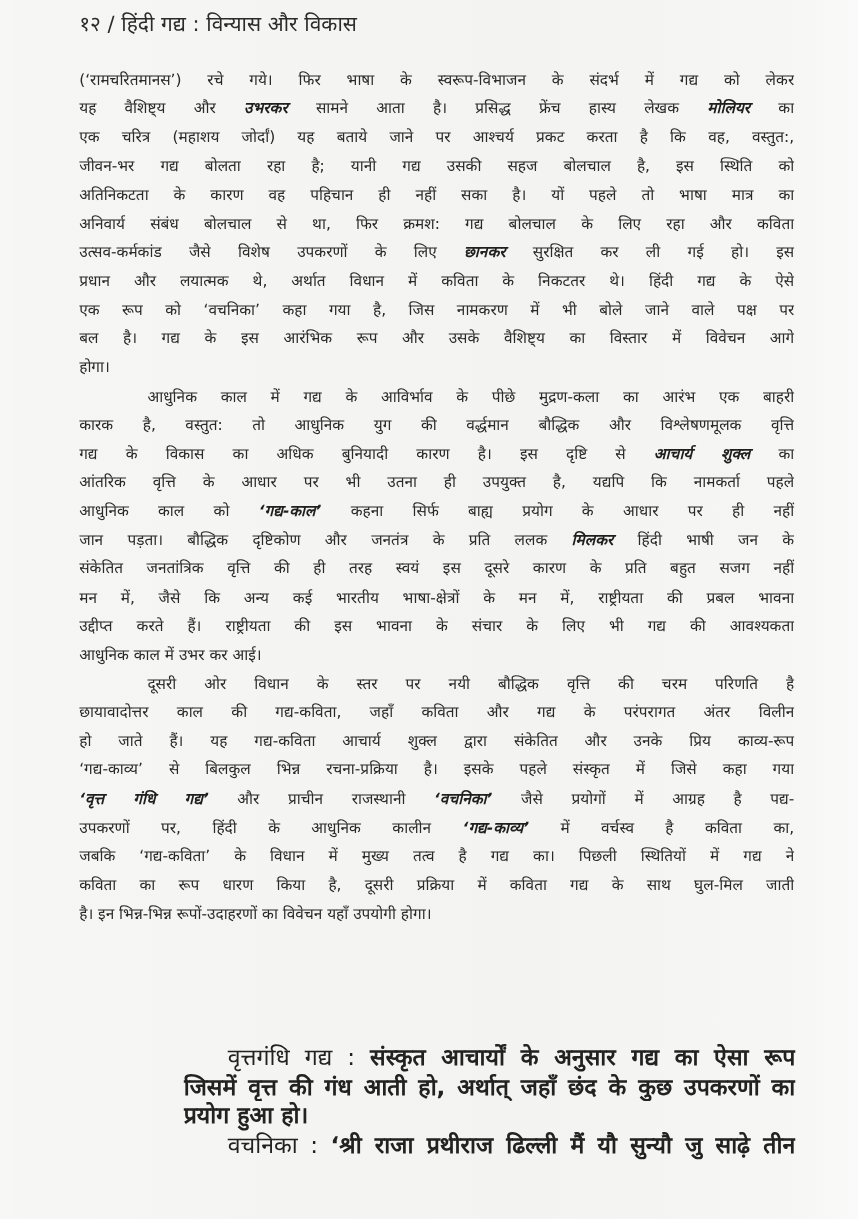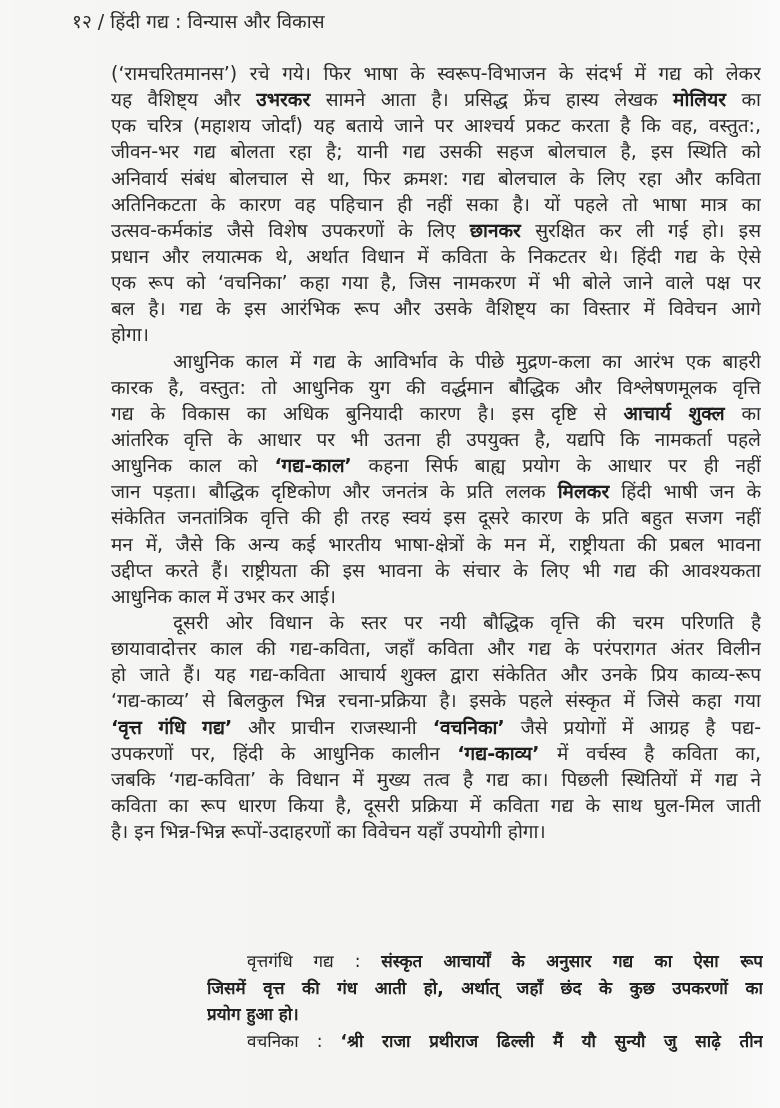--- a/index.html
+++ b/index.html
@@ -13,27 +13,27 @@
   .page {
     position:absolute; left:12px; top:0; width:780px; height:1108px;
     background:linear-gradient(90deg,#f6f6f4 0%,#f3f3f1 60%,#f6f6f5 90%,#fbfbfb 100%);
   }
   .running-head {
     position:absolute; left:60px; top:8px;
     font-size:19px; color:#2b2b2b; white-space:nowrap;
   }
   .body-text {
     position:absolute; left:60px; top:60px; width:650px;
-    font-size:19px; line-height:26.15px; color:#2a2a2a;margin-left:39px;
+    font-size:14px; line-height:26.15px; color:#2a2a2a;
   }
   .line { display:block; white-space:nowrap; text-align:justify; text-align-last:justify; height:26.15px; overflow:hidden; }
   .line.last { text-align-last:left; }
   .line.indent { padding-left:62px; }
-  .b { font-weight:bold; color:#1f1f1f; }
-  .quote { position:absolute; left:155px; top:948px; width:556px; font-size:17px; line-height:26.5px; color:#222;margin-left:40px; }
+  .b { font-weight:bold; color:#1f1f1f;font-style:italic; }
+  .quote { position:absolute; left:155px; top:948px; width:556px; font-size:21px; line-height:26.5px; color:#222; }
   .qline { display:block; white-space:nowrap; text-align:justify; text-align-last:justify; height:26.5px; overflow:hidden; }
   .qline.first { padding-left:40px; }
   .qline.last { text-align-last:left; }
   .qhead { font-weight:normal; }
   .qbody { font-weight:bold; }
 </style>
 </head>
 <body>
 
 <div class="page">
@@ -43,22 +43,22 @@
     <span>/</span>
     <span>हिंदी गद्य : विन्यास और विकास</span>
   </div>
 
   <div class="body-text" id="body-text">
       <div>
         <span class="line"><span>(‘रामचरितमानस’) रचे गये। फिर भाषा के स्वरूप-विभाजन के संदर्भ में गद्य को लेकर</span></span>
         <span class="line"><span>यह वैशिष्ट्य और </span><span class="b">उभरकर</span><span> सामने आता है। प्रसिद्ध फ्रेंच हास्य लेखक </span><span class="b">मोलियर</span><span> का</span></span>
         <span class="line"><span>एक चरित्र (महाशय जोर्दां) यह बताये जाने पर आश्चर्य प्रकट करता है कि वह, वस्तुत:,</span></span>
         <span class="line"><span>जीवन-भर गद्य बोलता रहा है; यानी गद्य उसकी सहज बोलचाल है, इस स्थिति को</span></span>
+        <span class="line"><span>अतिनिकटता के कारण वह पहिचान ही नहीं सका है। यों पहले तो भाषा मात्र का</span></span>
         <span class="line"><span>अनिवार्य संबंध बोलचाल से था, फिर क्रमश: गद्य बोलचाल के लिए रहा और कविता</span></span>
-        <span class="line"><span>अतिनिकटता के कारण वह पहिचान ही नहीं सका है। यों पहले तो भाषा मात्र का</span></span>
         <span class="line"><span>उत्सव-कर्मकांड जैसे विशेष उपकरणों के लिए </span><span class="b">छानकर</span><span> सुरक्षित कर ली गई हो। इस</span></span>
         <span class="line"><span>प्रधान और लयात्मक थे, अर्थात विधान में कविता के निकटतर थे। हिंदी गद्य के ऐसे</span></span>
         <span class="line"><span>एक रूप को ‘वचनिका’ कहा गया है, जिस नामकरण में भी बोले जाने वाले पक्ष पर</span></span>
         <span class="line"><span>बल है। गद्य के इस आरंभिक रूप और उसके वैशिष्ट्य का विस्तार में विवेचन आगे</span></span>
         <span class="line last"><span>होगा।</span></span>
       </div>
       <div>
         <span class="line indent"><span>आधुनिक काल में गद्य के आविर्भाव के पीछे मुद्रण-कला का आरंभ एक बाहरी</span></span>
         <span class="line"><span>कारक है, वस्तुत: तो आधुनिक युग की वर्द्धमान बौद्धिक और विश्लेषणमूलक वृत्ति</span></span>
         <span class="line"><span>गद्य के विकास का अधिक बुनियादी कारण है। इस दृष्टि से </span><span class="b">आचार्य शुक्ल</span><span> का</span></span>

